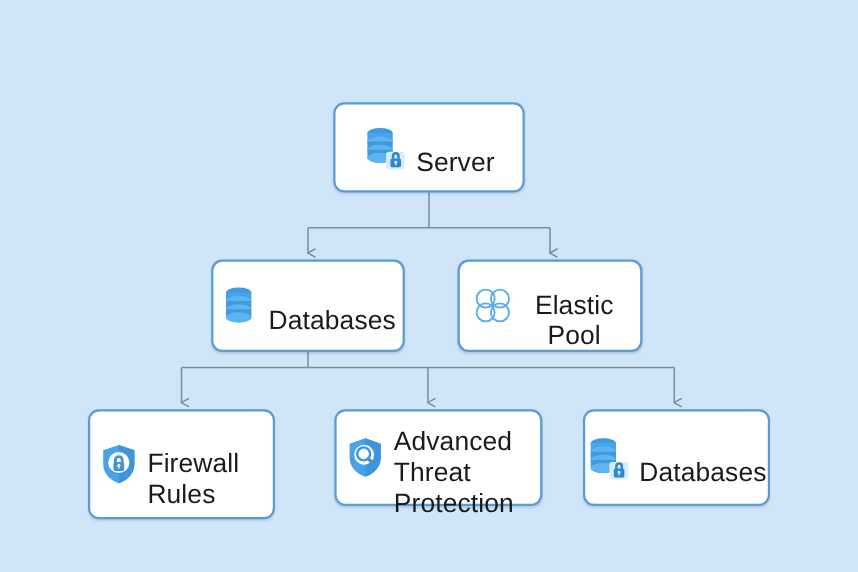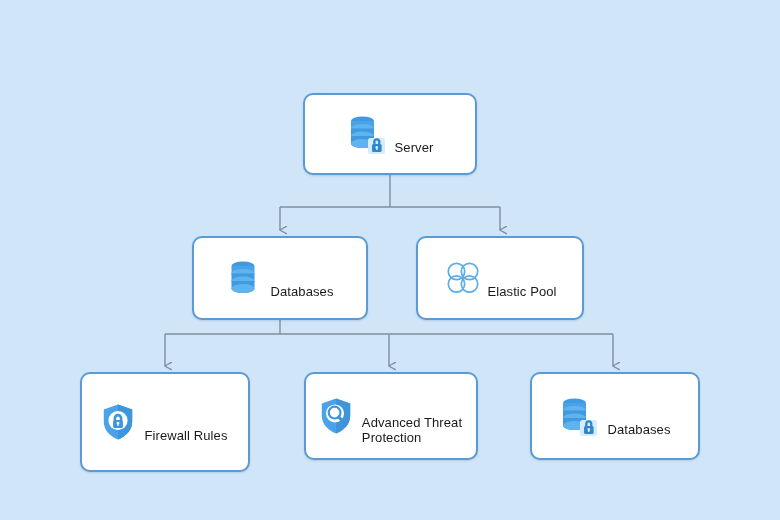--- a/index.html
+++ b/index.html
@@ -44,21 +44,21 @@
     justify-content: center;
     gap: 10px;
     padding: 0 10px;
   }
   .node-inner.stacked {
     flex-direction: row;
     gap: 4px;
   }
   .node-label {
     color: #1a1a1a;
-    font-size: 13px;
+    font-size: 24px;
     line-height: 1.18;
     white-space: pre-line;
     letter-spacing: 0.1px;
     margin-top: 28px;
   }
   .node-label.center {
     text-align: center;
   }
   .icon {
     display: block;
@@ -156,21 +156,21 @@
           <path d="M11.6,15.2 a4.4,4.4 0 0 1 8.8,0 v2.4 h-2.6 v-2.4 a1.8,1.8 0 0 0 -3.6,0 v2.4 h-2.6 z" fill="#3f95da"></path>
           <rect x="11.1" y="16.9" width="9.8" height="8.2" rx="1.6" fill="#3f95da"></rect>
           <circle cx="16" cy="20.1" r="1.45" fill="#ffffff"></circle>
           <rect x="15.35" y="20.3" width="1.3" height="2.6" fill="#ffffff"></rect>
         </svg>
       </span>
       <span class="node-label" style="color: rgb(26, 26, 26);">Firewall Rules</span>
     </div>
   </div>
 
-  <div class="node" style="left: 304px; top: 372px; width: 174px; height: 88px; background: rgb(255, 255, 255); border-color: rgb(91, 155, 213);">
+  <div class="node" style="left: 304px; top: 372px; width: 189px; height: 88px; background: rgb(255, 255, 255); border-color: rgb(91, 155, 213);">
     <div class="node-inner">
       <span class="icon">
         <svg width="32" height="38" viewBox="0 0 32 38" xmlns="http://www.w3.org/2000/svg">
           <path d="M16,1.5 L30.2,6.4 v12.2 c0,9.2 -6.6,14.9 -14.2,17.9 C8.4,33.5 1.8,27.8 1.8,18.6 V6.4 Z" fill="#4aa3e8"></path>
           <path d="M16,1.5 L30.2,6.4 v12.2 c0,9.2 -6.6,14.9 -14.2,17.9 Z" fill="#3f95da"></path>
           <circle cx="15" cy="16.4" r="9" fill="#ffffff"></circle>
           <circle cx="14.6" cy="15.6" r="5.9" fill="none" stroke="#3f95da" stroke-width="2.2"></circle>
           <path d="M18.9,20.1 L25.2,26.6" stroke="#3f95da" stroke-width="3.1" stroke-linecap="round"></path>
         </svg>
       </span>

